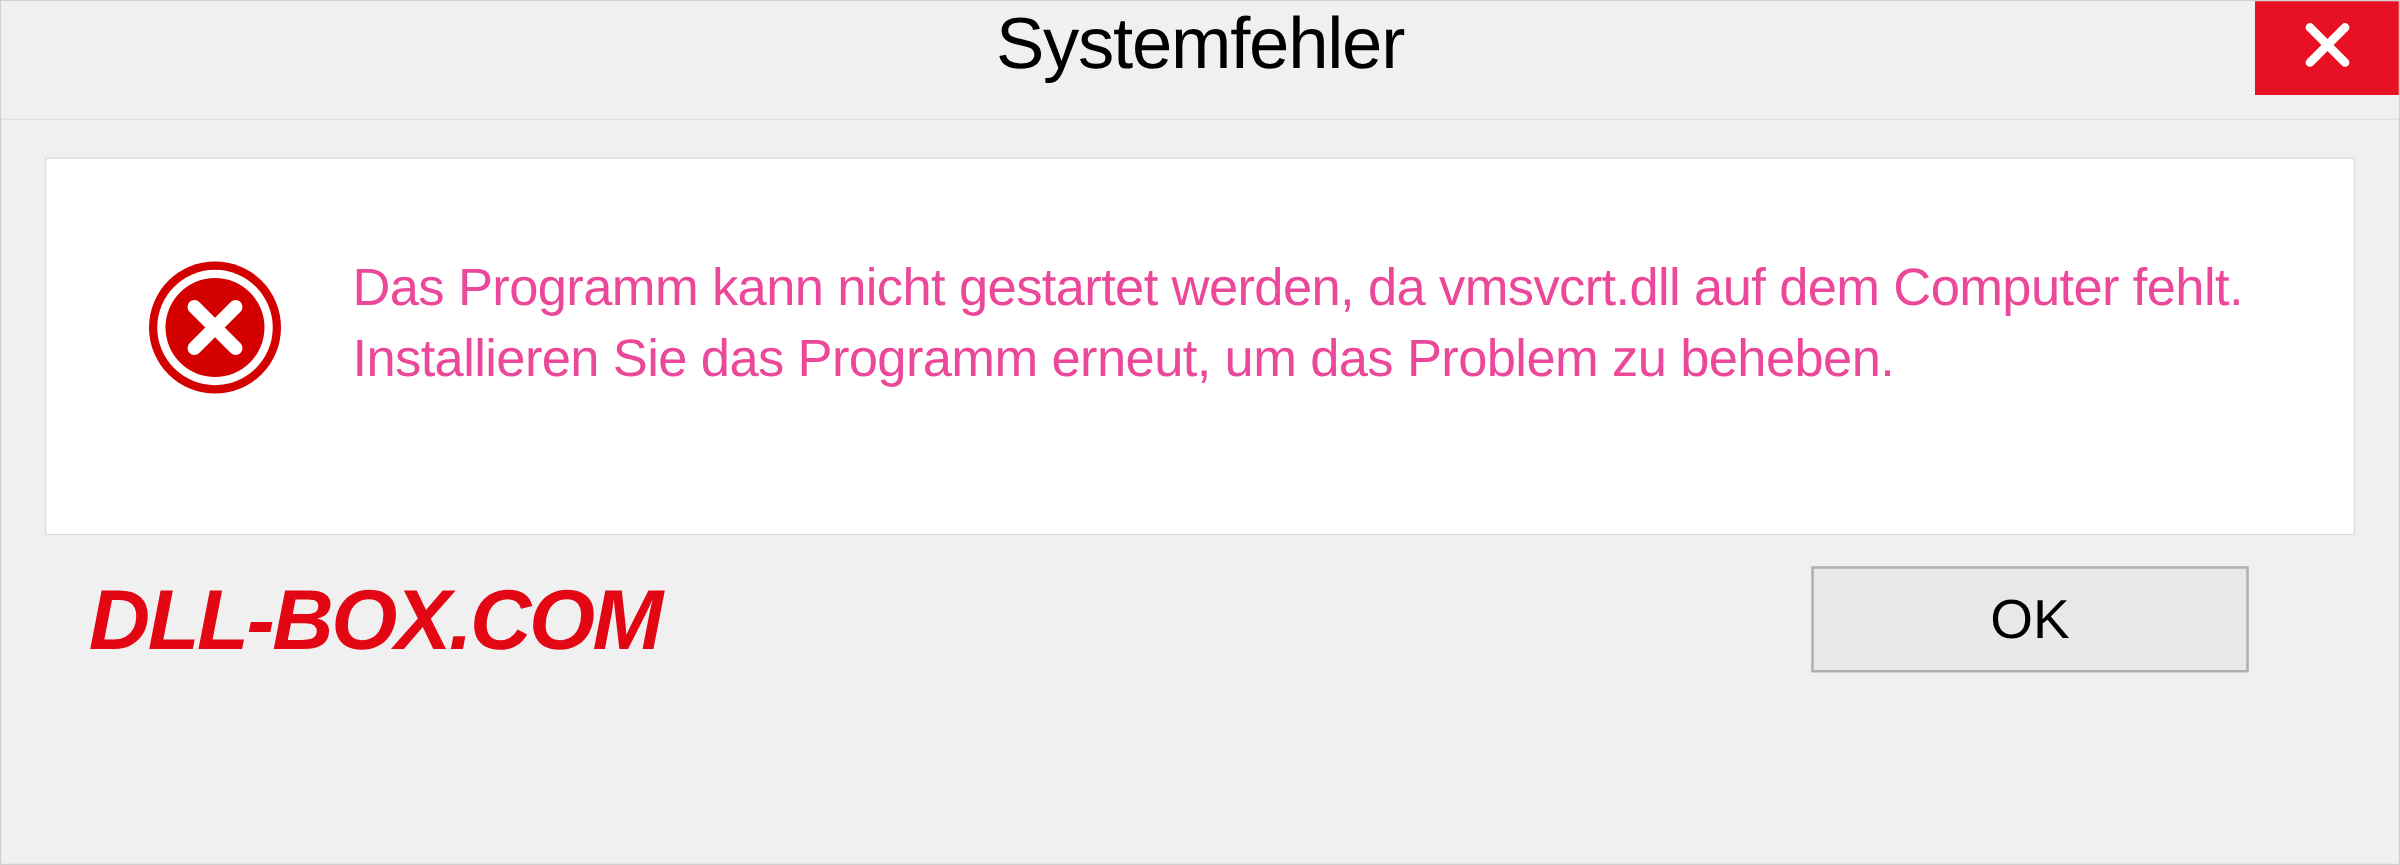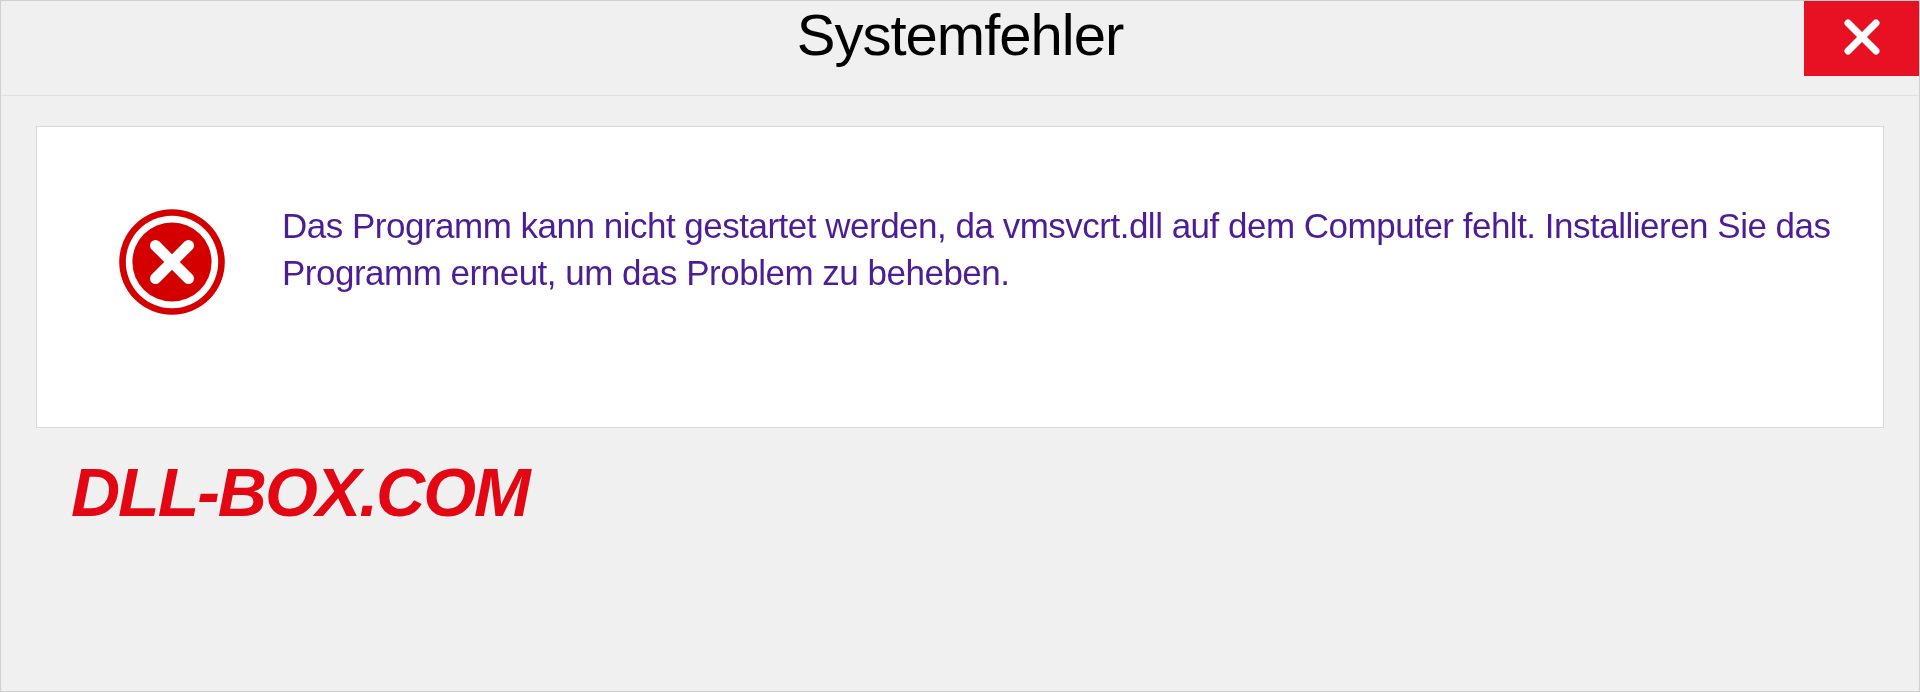--- a/index.html
+++ b/index.html
@@ -81,23 +81,23 @@
       flex-shrink: 0;
       margin-top: 5px;
     }
     
     .error-icon svg {
       width: 100%;
       height: 100%;
     }
     
     .message-text {
-      font-size: 35px;
+      font-size: 42px;
       line-height: 1.35;
-      color: #4c1d95;
+      color: #ec4899;
       letter-spacing: -0.5px;
       padding-top: 0;
     }
     
     .footer-bar {
       display: flex;
       align-items: center;
       justify-content: space-between;
       padding: 25px 85px 30px 35px;
       gap: 40px;
@@ -152,16 +152,17 @@
           <circle cx="50" cy="50" r="36" fill="#d40000"></circle>
           <line x1="35" y1="35" x2="65" y2="65" stroke="#ffffff" stroke-width="10" stroke-linecap="round"></line>
           <line x1="65" y1="35" x2="35" y2="65" stroke="#ffffff" stroke-width="10" stroke-linecap="round"></line>
         </svg>
       </div>
       <div class="message-text">Das Programm kann nicht gestartet werden, da vmsvcrt.dll auf dem Computer fehlt. Installieren Sie das Programm erneut, um das Problem zu beheben.</div>
     </div>
 
     <div class="footer-bar">
       <div class="watermark">DLL-BOX.COM</div>
+      <button class="ok-button">OK</button>
     </div>
   </div>
 
 </div>
 
 </body></html>

